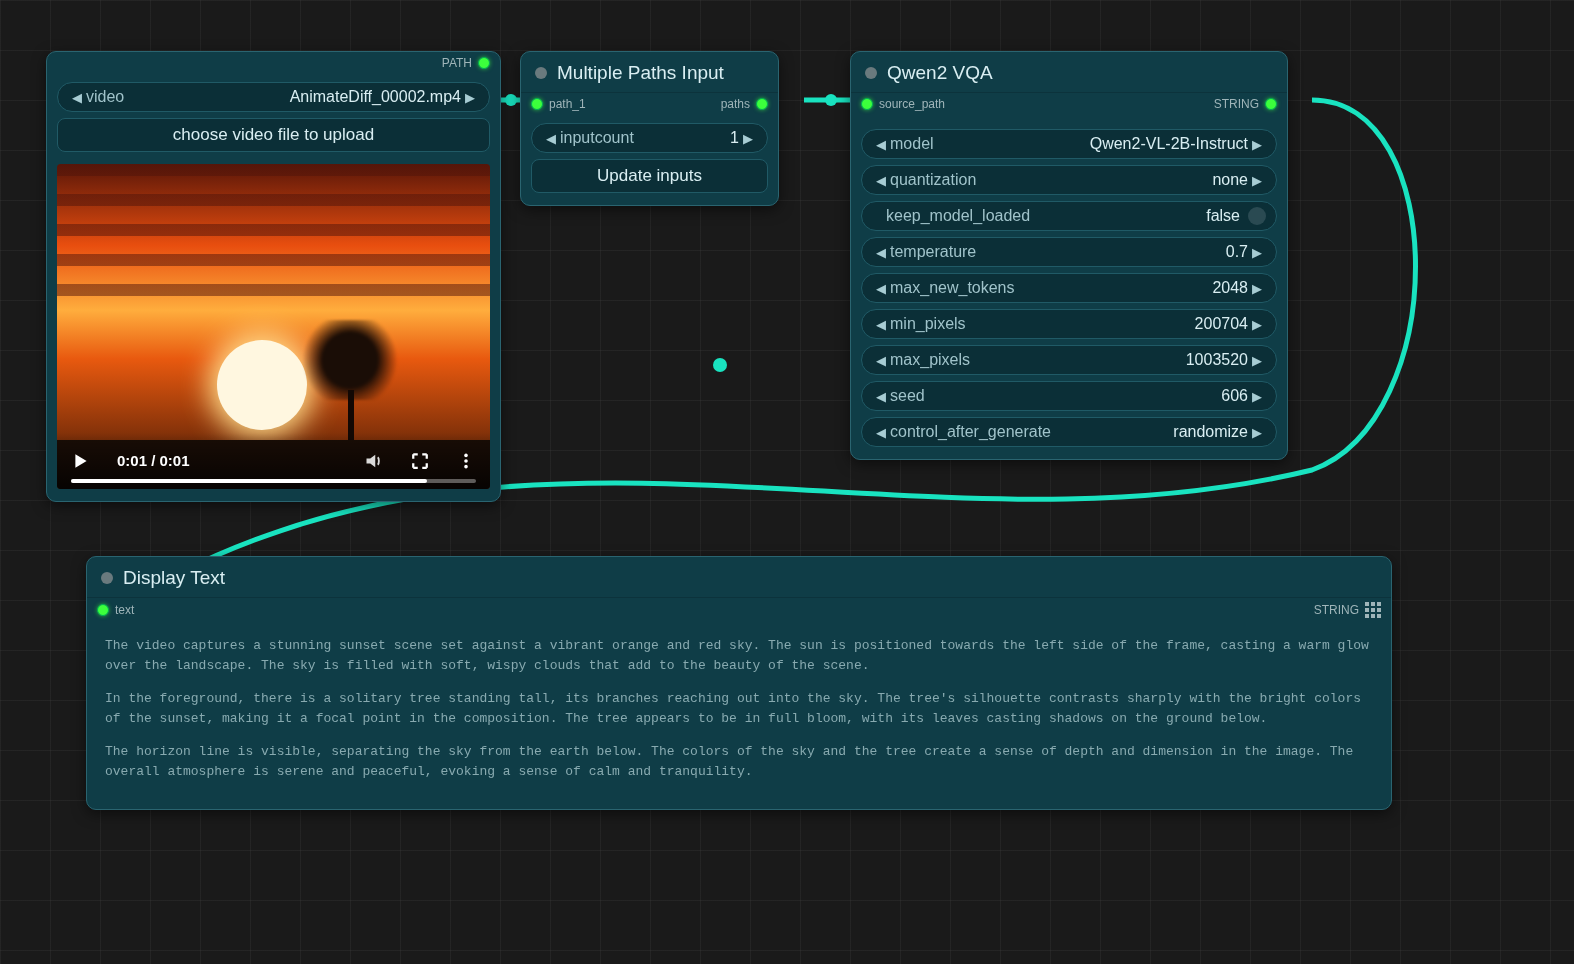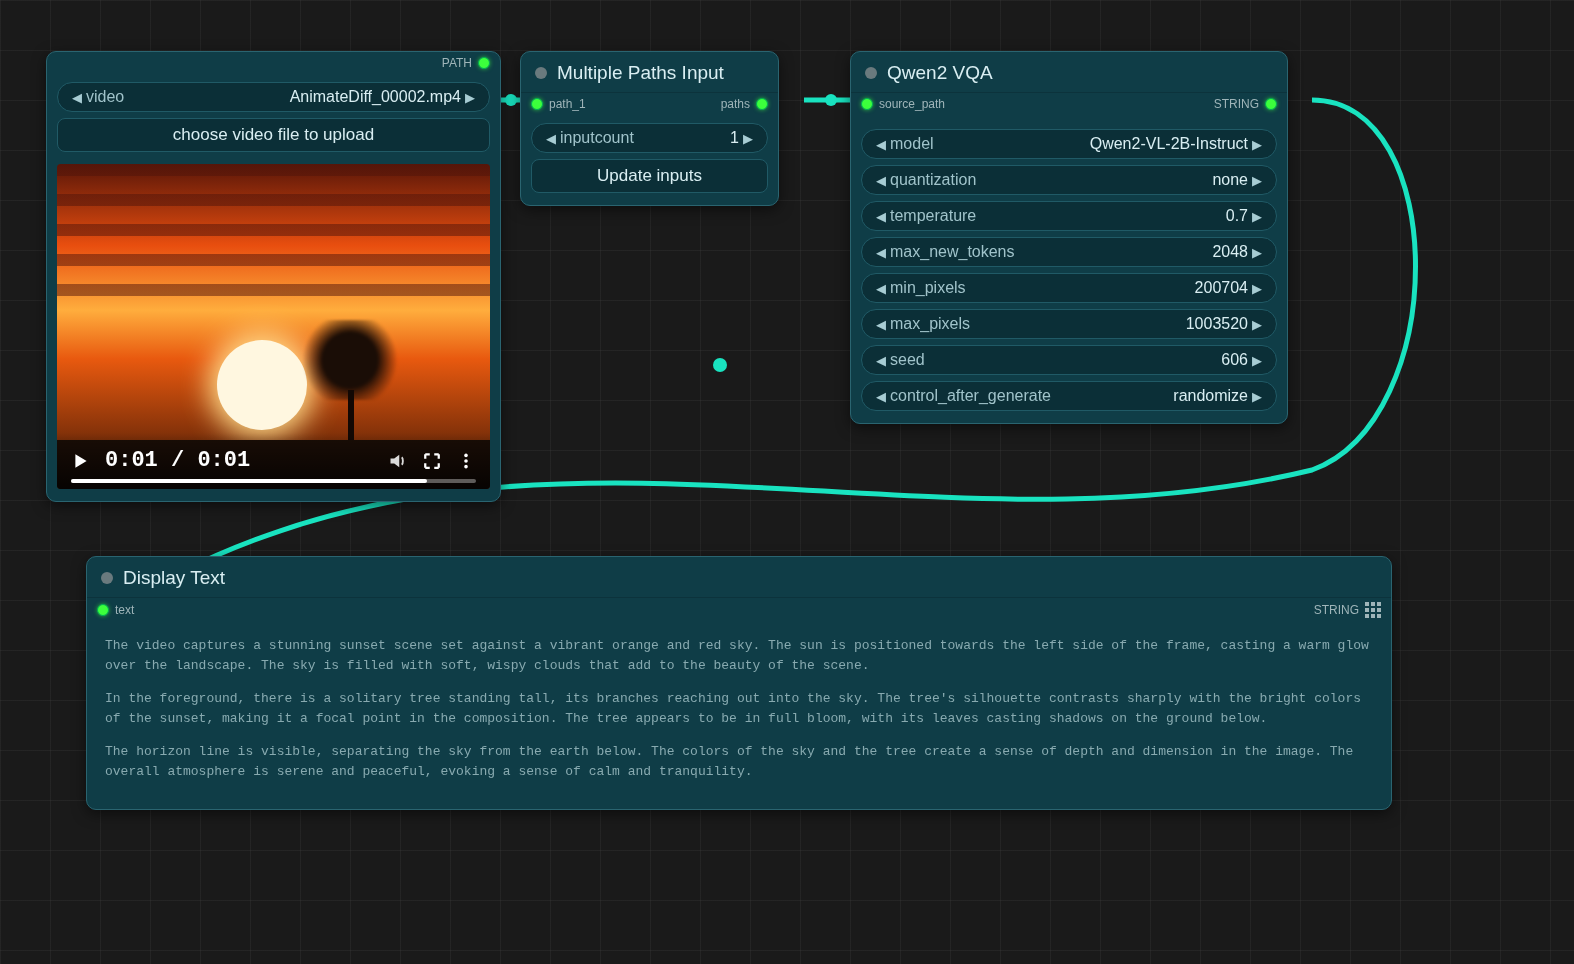--- a/index.html
+++ b/index.html
@@ -70,22 +70,22 @@
 .tree .trunk { position: absolute; bottom: 0; left: 48%; width: 6px; height: 50px; background: #120804; }
 .tree .crown { position: absolute; top: 0; left: 0; width: 110px; height: 80px;
   background: radial-gradient(circle at 50% 50%, #1a0d06 0%, #1a0d06 40%, transparent 70%);
   filter: blur(1px); }
 .clouds { position:absolute; top:0; left:0; right:0; height:45%;
   background: repeating-linear-gradient(180deg, rgba(80,20,10,.5) 0 12px, transparent 12px 30px); }
 .ground { position:absolute; bottom:0; left:0; right:0; height:15%; background:#1a0d06; }
 .video-controls {
   position: absolute; bottom: 0; left: 0; right: 0; height: 56px;
   background: linear-gradient(180deg, transparent, rgba(0,0,0,.75));
-  display: flex; align-items: center; gap: 14px; padding: 0 14px;
-  color: #fff; font-size: 22px; font-family: Liberation Mono, monospace;
+  display: flex; align-items: center; gap: 26px; padding: 0 14px;
+  color: #fff; font-size: 15px;
 }
 .video-controls .spacer { flex: 1; }
 .vicon { width: 20px; height: 20px; display: inline-flex; align-items: center; justify-content: center; }
 .progress-bar { position:absolute; bottom:6px; left:14px; right:14px; height:4px; background:rgba(255,255,255,.35); border-radius:2px;}
 .progress-bar .fill { height:100%; width:88%; background:#fff; border-radius:2px;}
 .display-text-body {
   padding: 14px 18px; font-family: "Courier New", monospace; font-size: 13px; line-height: 1.5;
   color: #88aab0;
 }
 .display-text-body p { margin-bottom: 14px; }
@@ -210,20 +210,25 @@
           <span class="wlabel">model</span>
           <span class="wvalue">Qwen2-VL-2B-Instruct</span>
           <span class="arrow">▶</span>
         </div>
         <div class="widget" style="margin-top: 6px;">
           <span class="arrow">◀</span>
           <span class="wlabel">quantization</span>
           <span class="wvalue">none</span>
           <span class="arrow">▶</span>
         </div>
+        <div class="widget boolean" style="margin-top: 6px;">
+          <span class="wlabel" style="margin-left:14px;">keep_model_loaded</span>
+          <span class="wvalue">false</span>
+          <span class="toggle"></span>
+        </div>
         <div class="widget" style="margin-top: 6px;">
           <span class="arrow">◀</span>
           <span class="wlabel">temperature</span>
           <span class="wvalue">0.7</span>
           <span class="arrow">▶</span>
         </div>
         <div class="widget" style="margin-top: 6px;">
           <span class="arrow">◀</span>
           <span class="wlabel">max_new_tokens</span>
           <span class="wvalue">2048</span>

